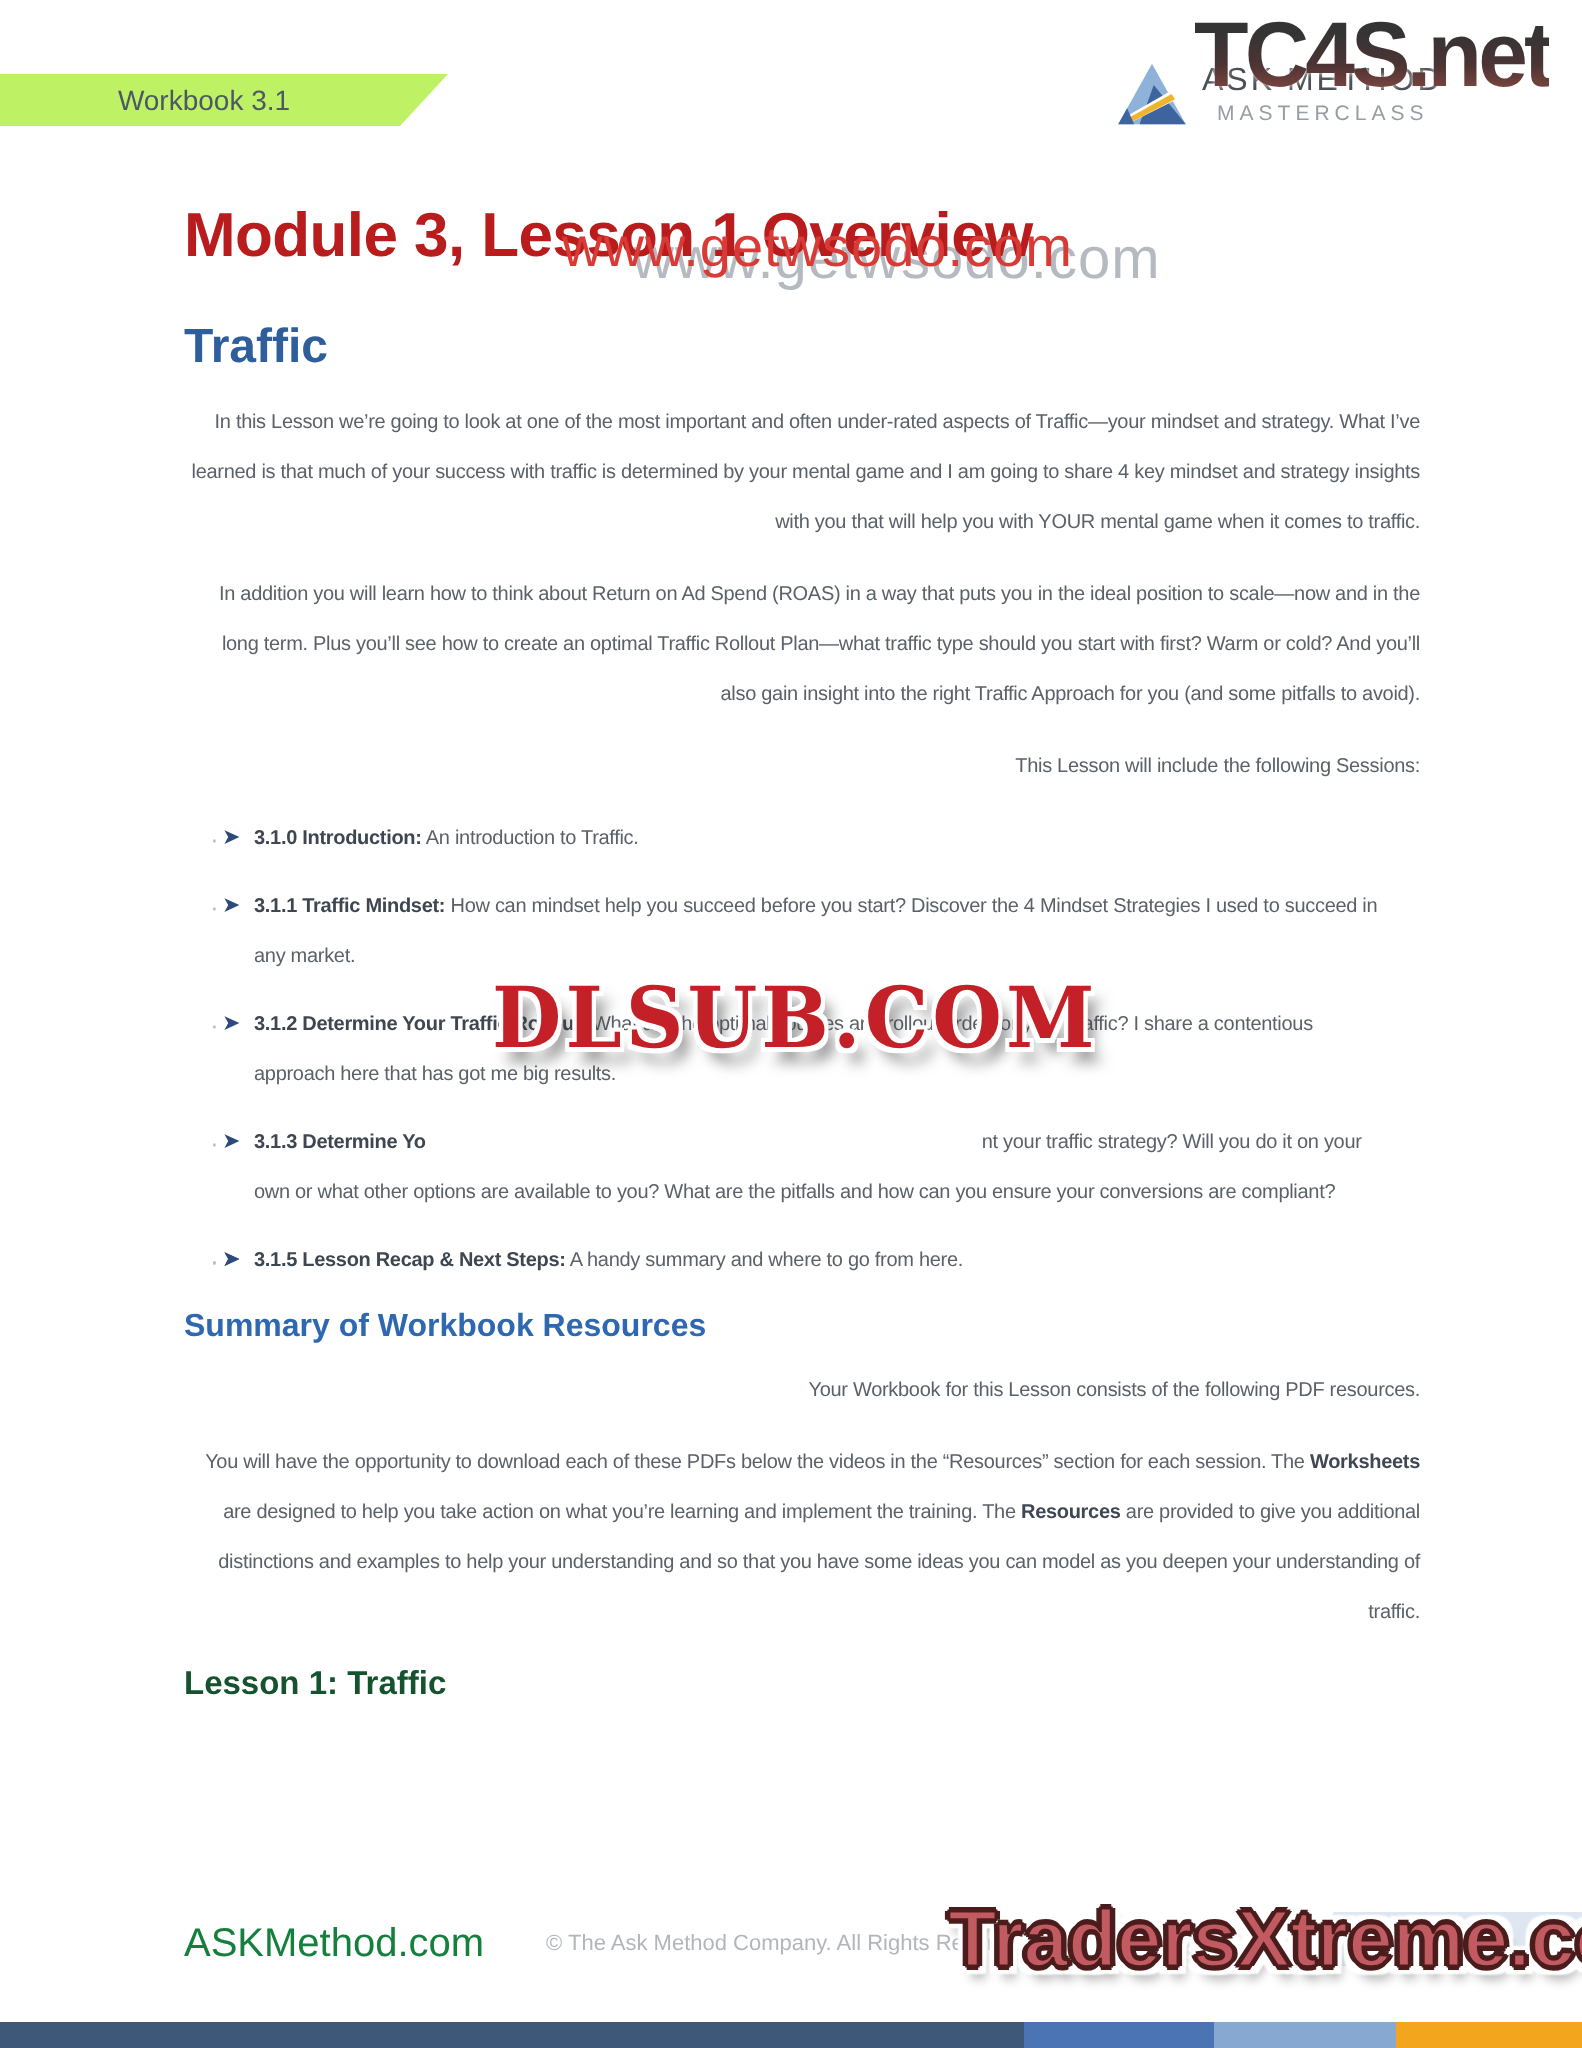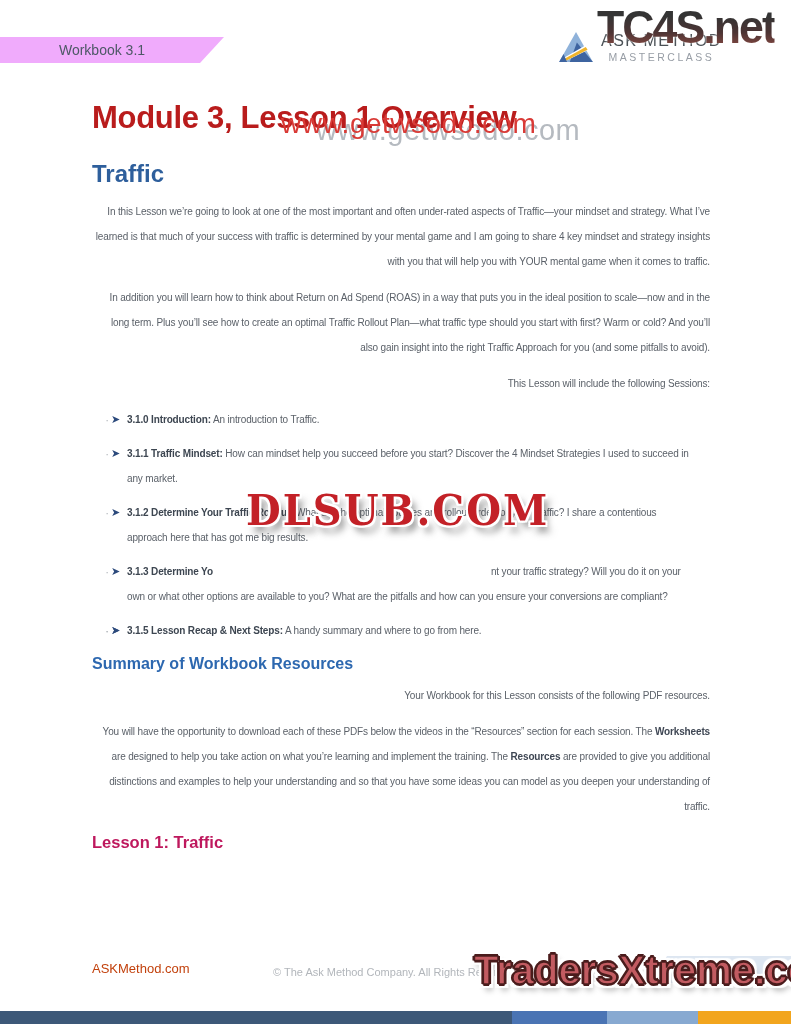--- a/index.html
+++ b/index.html
@@ -5,21 +5,21 @@
   * { margin:0; padding:0; box-sizing:border-box; }
   html,body { background:#888; }
   .page {
     position:relative; width:791px; height:1024px; margin:0 auto;
     background:#ffffff; overflow:hidden;
     font-family:"Liberation Sans", sans-serif;
   }
   
   .wb-band {
     position:absolute; left:0; top:37px; width:224px; height:26px;
-    background:#f0abfc;
+    background:#bef264;
     clip-path:polygon(0 0, 100% 0, calc(100% - 24px) 100%, 0 100%);
     display:flex; align-items:center; justify-content:center;
     font-size:14px; color:#4d5866; padding-right:20px;
   }
   .logo { position:absolute; left:558px; top:31px; display:flex; align-items:center; gap:7px; }
   .logo-icon svg { display:block; }
   .logo-text { display:flex; flex-direction:column; align-items:center; }
   .logo-l1 { font-size:16px; color:#4a5055; letter-spacing:1.5px; }
   .logo-l2 { font-size:10.5px; color:#979da5; letter-spacing:2.5px; margin-top:1px; }
   .wm-tc4s {
@@ -28,21 +28,21 @@
     transform:scaleX(.97); transform-origin:left top;
     background:linear-gradient(180deg,#343434 30%,#4c3434 60%,#8a4a42 90%);
     -webkit-background-clip:text; background-clip:text; color:transparent;
     filter:drop-shadow(0 0 1.5px rgba(255,255,255,.95));
   }
   
   .content { position:absolute; left:92px; top:100px; width:618px; z-index:2; }
   h1 { font-size:31px; font-weight:bold; color:#b91c1c; margin-bottom:24px; letter-spacing:-0.3px; }
   h2.traffic { font-size:24px; font-weight:bold; color:#2e5f9c; margin-bottom:11px; }
   h2.summary { font-size:16px; font-weight:bold; color:#2d68b0; margin-top:4px; margin-bottom:10px; }
-  h3.lesson  { font-size:16.5px; font-weight:bold; color:#be185d; margin-top:14px; margin-bottom:10px; }
+  h3.lesson  { font-size:16.5px; font-weight:bold; color:#14532d; margin-top:14px; margin-bottom:10px; }
   p.body, .li-body, p.res {
     font-size:10px; color:#5b6169; line-height:25px; letter-spacing:-0.15px;text-align:right;
   }
   p.body { margin-bottom:11px; }
   b.inline { color:#3f4754; font-weight:bold; }
   ul.sessions { list-style:none; margin:3px 0 12px 0; }
   ul.sessions li { position:relative; padding-left:35px; margin-bottom:9px; width:604px; }
   .bullet-dot   { position:absolute; left:13px; top:0;  font-size:13px; color:#b9bdc2; line-height:25px; }
   .bullet-arrow { position:absolute; left:19px; top:0;  font-size:11px; color:#2c4a7c; line-height:25px; }
   .li-body b { color:#3d4651; }
@@ -70,21 +70,21 @@
     font-size:40px; font-weight:bold; color:#c25b61; letter-spacing:0px; white-space:nowrap;
     -webkit-text-stroke:1.5px #4a1c1c;
     text-shadow:
       -2px 0 0 #4a1c1c, 2px 0 0 #4a1c1c, 0 -2px 0 #4a1c1c, 0 2px 0 #4a1c1c,
       -4px 0 1px #ffffff, 4px 0 1px #ffffff, 0 -4px 1px #ffffff, 0 4px 1px #ffffff,
       -4px -4px 1px #ffffff, 4px 4px 1px #ffffff, -4px 4px 1px #ffffff, 4px -4px 1px #ffffff,
       3px 6px 6px rgba(0,0,0,.4);
   }
   
   .footer-left {
-    position:absolute; left:92px; top:961px; font-size:13px; color:#c2410c; z-index:2;
+    position:absolute; left:92px; top:961px; font-size:20px; color:#15803d; z-index:2;
   }
   .footer-center {
     position:absolute; left:0; top:924px; width:100%; text-align:center;
     font-size:11px; color:#b2b6bb; z-index:2;margin-top:42px;
   }
   .page-banner {
     position:absolute; left:650px; top:956px; width:141px; height:27px;
     background:#dde6f1; clip-path:polygon(17px 0, 100% 0, 100% 100%, 0 100%);
     display:flex; align-items:center; justify-content:center; padding-right:58px;
     font-size:14px; color:#4a4f55; z-index:2;

